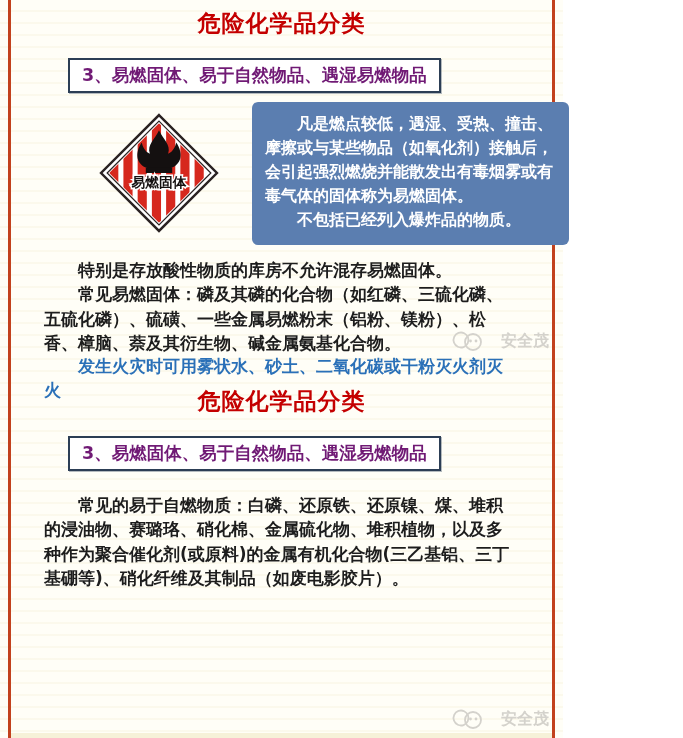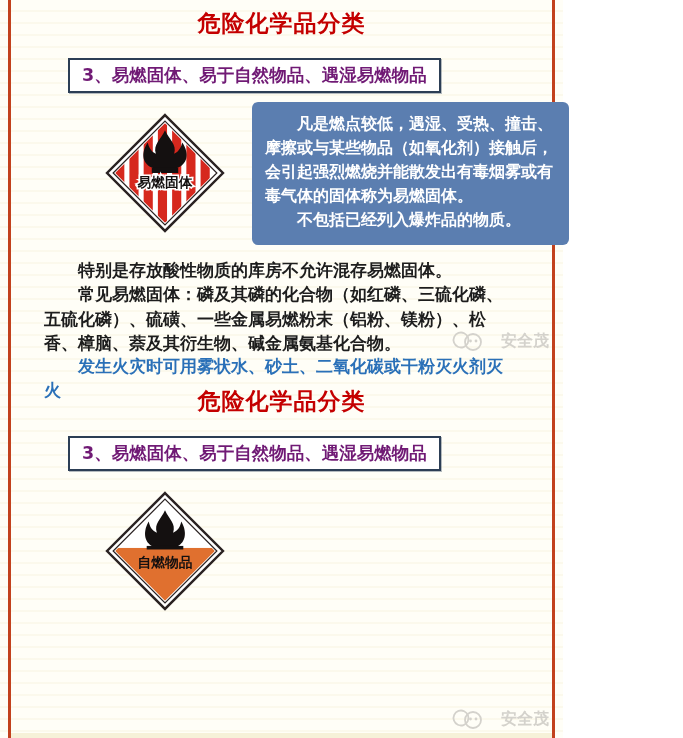--- a/index.html
+++ b/index.html
@@ -26,21 +26,21 @@
     color:#c40000; font-size:23px; font-weight:bold; letter-spacing:1px;
   }
   .section-row { margin:19px 0 0 68px; }
   .section-header {
     display:inline-block; background:#ffffff;
     border:2px solid #2c3e55; box-shadow:1px 1px 0 rgba(44,62,85,.35);
     padding:3px 12px 4px; font-size:17.5px; font-weight:bold; color:#701a75;
   }
 
   .content-row { display:flex; align-items:flex-start; margin-top:9px; padding-left:98px; }
-  .icon-wrap { width:128px; display:flex; justify-content:flex-end; margin-top:10px; flex:none; }
+  .icon-wrap { width:128px; display:flex; justify-content:flex-start; margin-top:10px; flex:none; }
 
   .info-box {
     margin-left:26px; width:291px; flex:none;
     background:#5b7eb0; color:#ffffff;
     padding:10px 13px 13px; font-size:16px; line-height:1.5;
     font-weight:bold; border-radius:6px;
   }
   .info-box p { margin:0; text-indent:2em; }
 
   .body-text {
@@ -123,40 +123,26 @@
   </section>
 
   <section class="panel">
     <h1 class="title">危险化学品分类</h1>
 
     <div class="section-row">
       <span class="section-header">3、易燃固体、易于自然物品、遇湿易燃物品</span>
     </div>
 
     <div class="content-row">
-      <div class="icon-wrap">
-        <svg width="122" height="122" viewBox="0 0 120 120">
-          <defs>
-            <clipPath id="clip-d2">
-                <polygon points="60,11 109,60 60,109 11,60"></polygon>
-              </clipPath>
-          </defs>
-          <polygon points="60,3 117,60 60,117 3,60" fill="#ffffff" stroke="#2a2222" stroke-width="2.4"></polygon>
-          <polygon points="60,9 111,60 60,111 9,60" fill="#ffffff" stroke="#2a2222" stroke-width="1.2"></polygon>
-          <g clip-path="url(#clip-d2)">
-            <rect x="10" y="57" width="100" height="53" fill="#e0702f"></rect>
-          </g>
-          <path fill="#141010" d="M60,20 C56,29 49,33 52,42 C47,40 45,36 44,31 C37,43 41,53 49,56 L71,56 C79,53 83,43 76,31 C75,36 73,40 68,42 C71,33 64,29 60,20 Z"></path>
-          <rect x="42" y="55" width="36" height="3.5" fill="#141010"></rect>
-          <text x="60" y="76" text-anchor="middle" font-size="13.5" font-weight="bold" fill="#141010">自燃物品</text>
-        </svg>
-      </div>
 
     </div>
 
+    <div class="body-text">
+      <p>常见的易于自燃物质：白磷、还原铁、还原镍、煤、堆积的浸油物、赛璐珞、硝化棉、金属硫化物、堆积植物，以及多种作为聚合催化剂(或原料)的金属有机化合物(三乙基铝、三丁基硼等)、硝化纤维及其制品（如废电影胶片）。</p>
+    </div>
 
     <div class="watermark">
       <svg width="34" height="24" viewBox="0 0 34 24">
         <circle cx="10" cy="11" r="7.5" fill="none" stroke="#d4d2cc" stroke-width="1.8" transform="rotate(-20 10 11)"></circle>
         <circle cx="22" cy="13" r="8" fill="none" stroke="#d4d2cc" stroke-width="1.8"></circle>
         <circle cx="19.5" cy="12" r="1.4" fill="#d4d2cc"></circle>
         <circle cx="25" cy="12" r="1.4" fill="#d4d2cc"></circle>
       </svg>
       <span>安全茂</span>
     </div>

